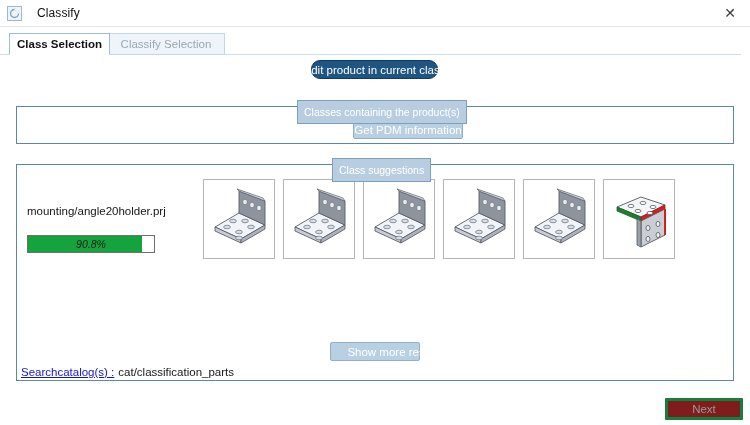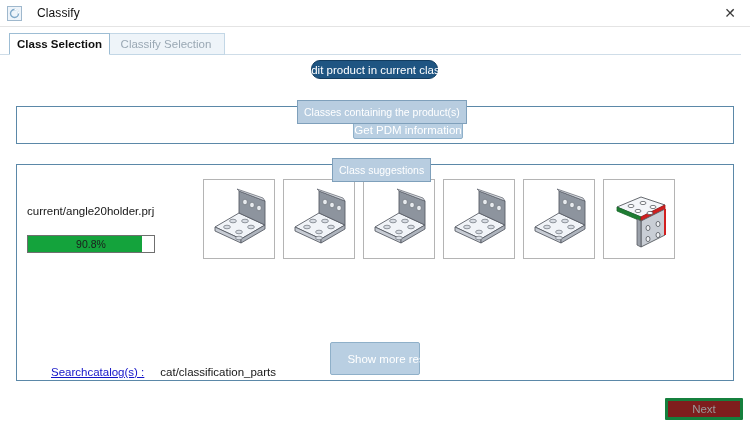--- a/index.html
+++ b/index.html
@@ -216,20 +216,21 @@
   .progress-text {
     position: absolute;
     left: 0; top: 0;
     width: 100%; height: 100%;
     display: flex;
     align-items: center;
     justify-content: center;
     font-size: 10.5px;
     color: #1c1c1c;
     z-index: 2;
+    font-style: italic;
   }
 
   
   .thumb-row {
     position: absolute;
     left: 203px; top: 124px;
     height: 80px;
     display: flex;
     gap: 8px;
   }
@@ -239,32 +240,31 @@
     border: 1px solid #b4b4b4;
     background: #ffffff;
     padding: 3px;
     cursor: pointer;
   }
   .thumb svg { display: block; width: 100%; height: 100%; }
 
   #show-more-btn {
     position: absolute;
     left: 330px; top: 287px;
-    width: 90px; height: 33px; padding-left: 40px;
+    width: 90px; height: 19px; padding-left: 40px;
   }
 
   
   .footer-link-row {
     position: absolute;
     left: 21px; top: 311px;
     display: flex;
     align-items: center;
-    gap: 16px;
-    font-size: 11.5px;
-    margin-left: 30px;
+    gap: 4px;
+    font-size: 11.5px;
   }
   .link {
     color: #1414c8;
     text-decoration: underline;
     cursor: pointer;
     white-space: nowrap;
   }
   .link-value {
     color: #161616;
     white-space: nowrap;
@@ -308,21 +308,21 @@
 
   <div id="group-classes" class="groupbox"></div>
   <div id="legend-classes" class="group-legend">Classes containing the product(s)</div>
   <div id="get-pdm-btn" class="btn btn-light">
     <span>Get PDM information</span>
   </div>
 
   <div id="group-suggestions" class="groupbox"></div>
   <div id="legend-suggestions" class="group-legend">Class suggestions</div>
 
-  <div class="file-label">current/angle20holder.prj</div>
+  <div class="file-label">mounting/angle20holder.prj</div>
 
   <div class="progress-outer">
     <div class="progress-fill" id="progress-fill" style="width: 90.8%;"></div>
     <div class="progress-text">90.8%</div>
   </div>
 
   <div class="thumb-row">
 
     <div class="thumb">
       <svg viewBox="0 0 64 72">

